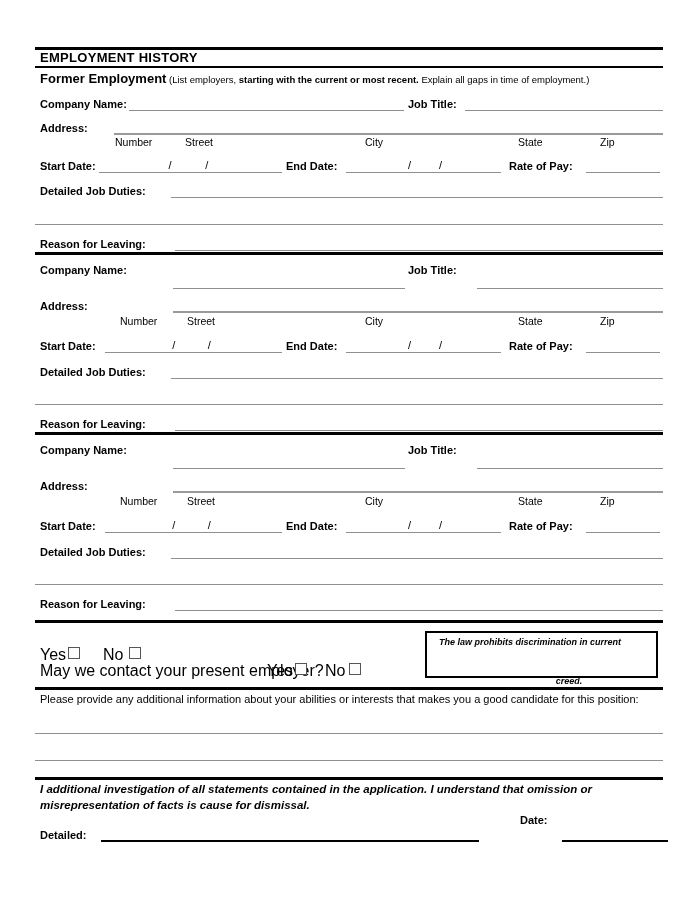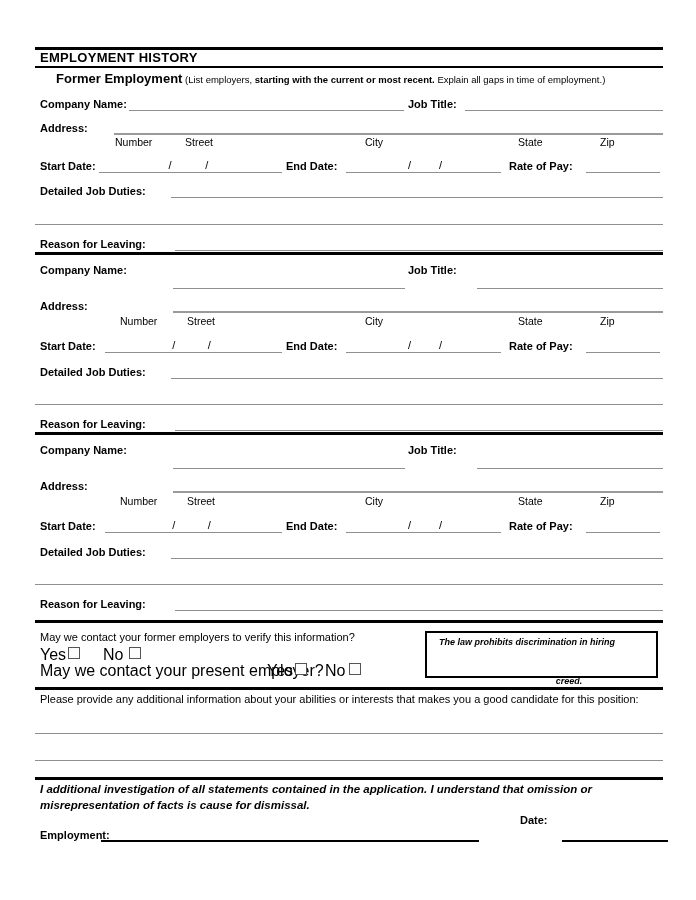--- a/index.html
+++ b/index.html
@@ -17,21 +17,21 @@
   .txt { font-size:16px; }
   .fill { position:absolute; bottom:0; border-bottom:1.5px solid #8f8f8f; height:14px; }
   .fill2 { position:absolute; bottom:0; border-bottom:2.5px solid #9a9a9a; height:12px; }
   .fillblk { position:absolute; bottom:2px; border-bottom:2.5px solid #000; height:12px; }
   .row { position:absolute; left:0; right:0; height:16px; }
   .row .lab { position:absolute; bottom:1px; }
   .sub { position:absolute; font-size:10.5px; top:0; }
   .dl { position:absolute; bottom:0; border-bottom:1.5px solid #8f8f8f; height:14px; }
   .dl .sl { position:absolute; bottom:1px; font-size:11px; }
   .pagetitle { position:absolute; font-size:13px; font-weight:bold; letter-spacing:.3px; }
-  .subtitle { position:absolute; font-size:9.5px;margin-left:16px; }
+  .subtitle { position:absolute; font-size:9.5px; }
   .subtitle .big { font-size:13px; font-weight:bold; }
   .subtitle .b { font-weight:bold; }
   .cb { position:absolute; width:12px; height:12px; border:1.6px solid #555; background:#fcfcfc; top:1px; }
   .qrow { position:absolute; left:0; height:15px; font-size:11px; }
   .lawbox {
     position:absolute; border:2px solid #000; background:#fff;
     font-size:9px; font-weight:bold; font-style:italic; line-height:13px;
   }
   .lawbox .l1 { padding:3px 0 0 12px; }
   .lawbox .l2 { padding-left:6px; }
@@ -172,51 +172,50 @@
     <span class="lab" style="left:5px">Detailed Job Duties:</span>
     <div class="fill" style="left:136px; right:0"></div>
   </div>
   <div class="hrg" style="top:584px"></div>
   <div class="row" style="top:595px">
     <span class="lab" style="left:5px">Reason for Leaving:</span>
     <div class="fill" style="left:140px; right:0"></div>
   </div>
   <div class="hr3" style="top:620px"></div>
 
-  <div class="qrow" style="top:631px; left:5px">May we contact your former employers to verify this information?</div>
   <div class="abs" style="top:646px; height:16px">
     <span class="txt" style="position:absolute; left:5px">Yes</span>
     <span class="cb" style="left:33px"></span>
     <span class="txt" style="position:absolute; left:68px">No</span>
     <span class="cb" style="left:94px"></span>
   </div>
   <div class="abs" style="top:662px; height:16px">
     <span class="txt" style="position:absolute; left:5px">May we contact your present employer?</span>
     <span class="txt" style="position:absolute; left:232px">Yes</span>
     <span class="cb" style="left:260px"></span>
     <span class="txt" style="position:absolute; left:290px">No</span>
     <span class="cb" style="left:314px"></span>
   </div>
 
   <div class="lawbox" style="top:631px; left:390px; width:233px; height:47px">
-    <div class="l1">The law prohibits discrimination in hiring</div>
+    <div class="l1">The law prohibits discrimination in current</div>
   </div>
   <div class="lawstatus" style="top:676px; left:390px; width:233px; padding-left:55px">creed.</div>
 
   <div class="hr3" style="top:687px"></div>
 
   <div class="para" style="top:692px; left:5px; width:620px">Please provide any additional information about your abilities or interests that makes you a good candidate for this position:</div>
   <div class="hrg" style="top:733px"></div>
   <div class="hrg" style="top:760px"></div>
 
   <div class="hr3" style="top:777px"></div>
 
   <div class="auth" style="top:782px; left:5px; width:622px">I additional investigation of all statements contained in the application. I understand that omission or misrepresentation of facts is cause for dismissal.</div>
 
   <div class="row" style="top:826px; height:18px">
-    <span class="lab" style="left:5px; bottom:3px">Employment:</span>
+    <span class="lab" style="left:5px; bottom:3px">Detailed:</span>
     <div class="fillblk" style="left:66px; width:378px"></div>
     <span class="lab" style="left:485px; bottom:18px">Date:</span>
     <div class="fillblk" style="left:527px; width:106px"></div>
   </div>
 
 </div>
 </div>
 
 </body></html>

